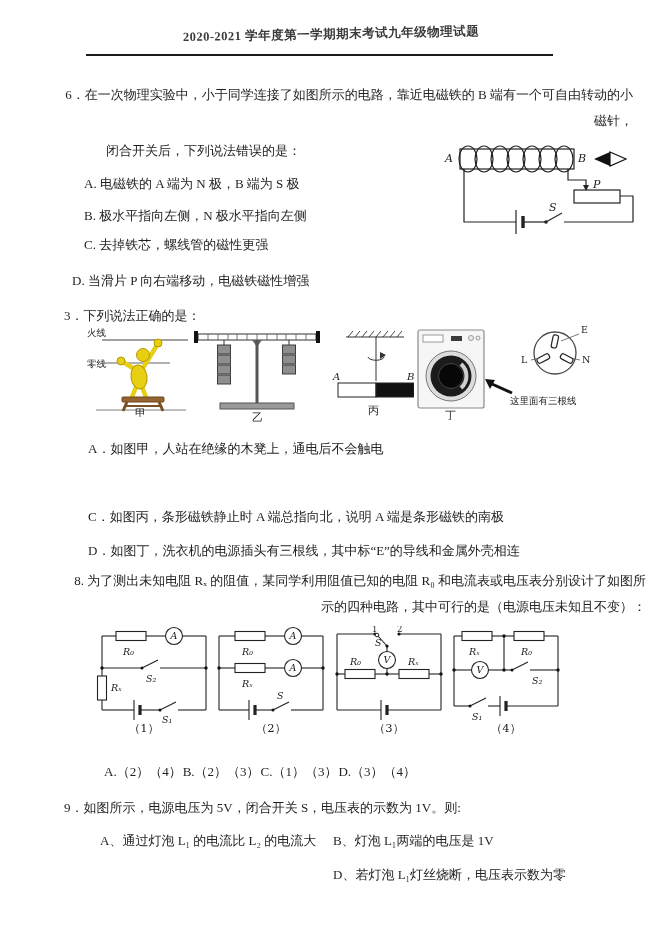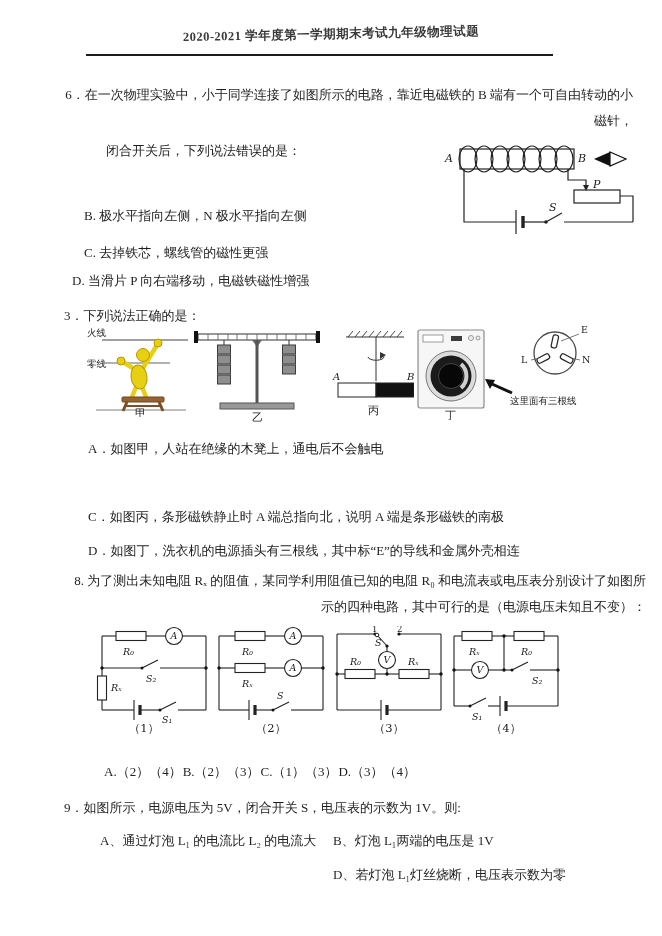--- a/index.html
+++ b/index.html
@@ -19,22 +19,23 @@
 </head>
 <body>
 
 <div class="page">
 
   <div class="abs hdr">2020-2021 学年度第一学期期末考试九年级物理试题</div>
   <div class="abs rule"></div>
 
   <div class="abs stem hang" style="top:82px;left:64px;width:545px">6．在一次物理实验中，小于同学连接了如图所示的电路，靠近电磁铁的 B 端有一个可自由转动的小磁针，</div>
   <div class="abs opt" style="top:142px;left:106px">闭合开关后，下列说法错误的是：</div>
+  <div class="abs opt" style="top:175px;left:84px">A. 电磁铁的 A 端为 N 极，B 端为 S 极</div>
   <div class="abs opt" style="top:207px;left:84px">B. 极水平指向左侧，N 极水平指向左侧</div>
-  <div class="abs opt" style="top:244px;left:84px">C. 去掉铁芯，螺线管的磁性更强</div>
+  <div class="abs opt" style="top:236px;left:84px">C. 去掉铁芯，螺线管的磁性更强</div>
   <div class="abs opt" style="top:272px;left:72px">D. 当滑片 P 向右端移动，电磁铁磁性增强</div>
 
   <svg class="abs" style="top:140px;left:428px" width="215" height="95" viewBox="0 0 215 95">
     <g stroke="#222" stroke-width="1.2" fill="none">
       <rect x="32" y="9" width="114" height="20"></rect>
       <ellipse cx="40" cy="19" rx="9" ry="13"></ellipse>
         <ellipse cx="56" cy="19" rx="9" ry="13"></ellipse>
       <ellipse cx="72" cy="19" rx="9" ry="13"></ellipse>
         <ellipse cx="88" cy="19" rx="9" ry="13"></ellipse>
       <ellipse cx="104" cy="19" rx="9" ry="13"></ellipse>

